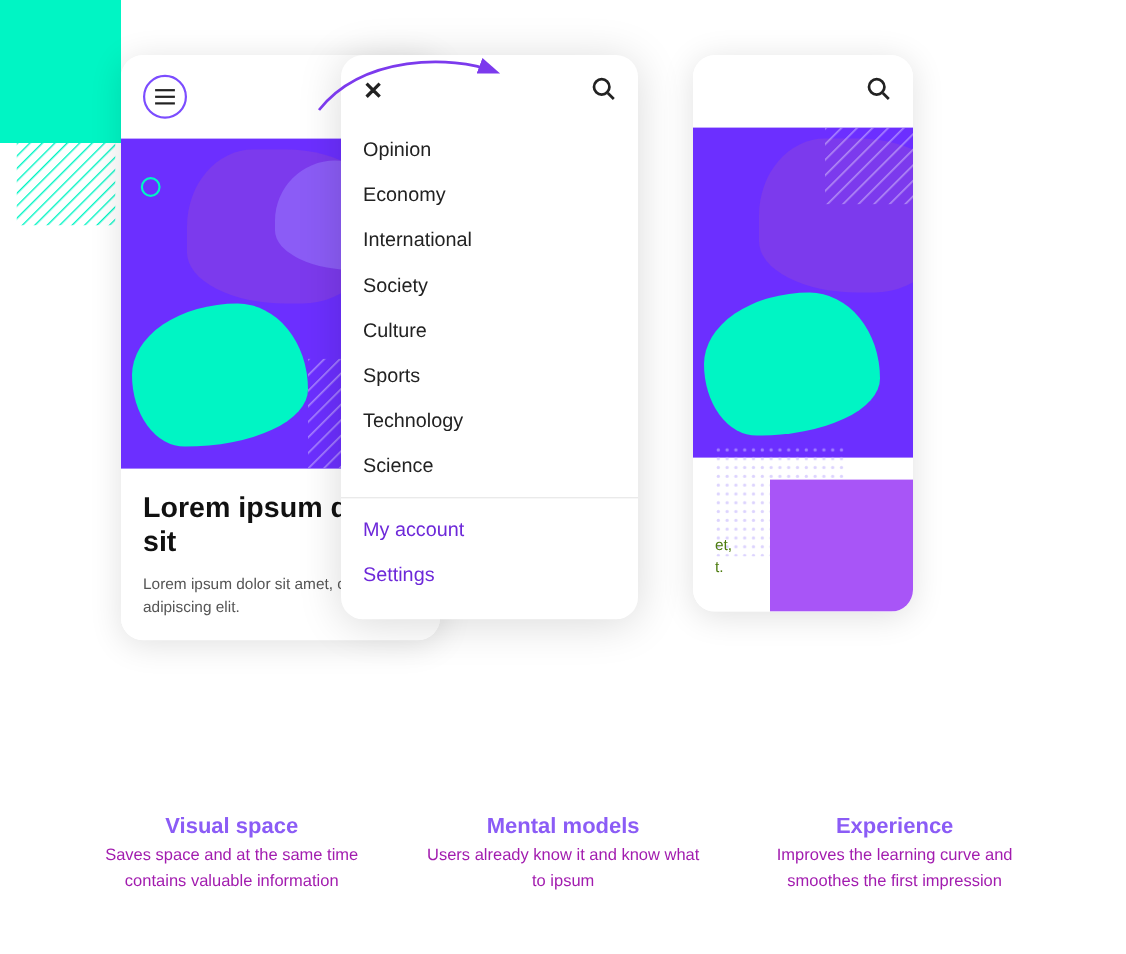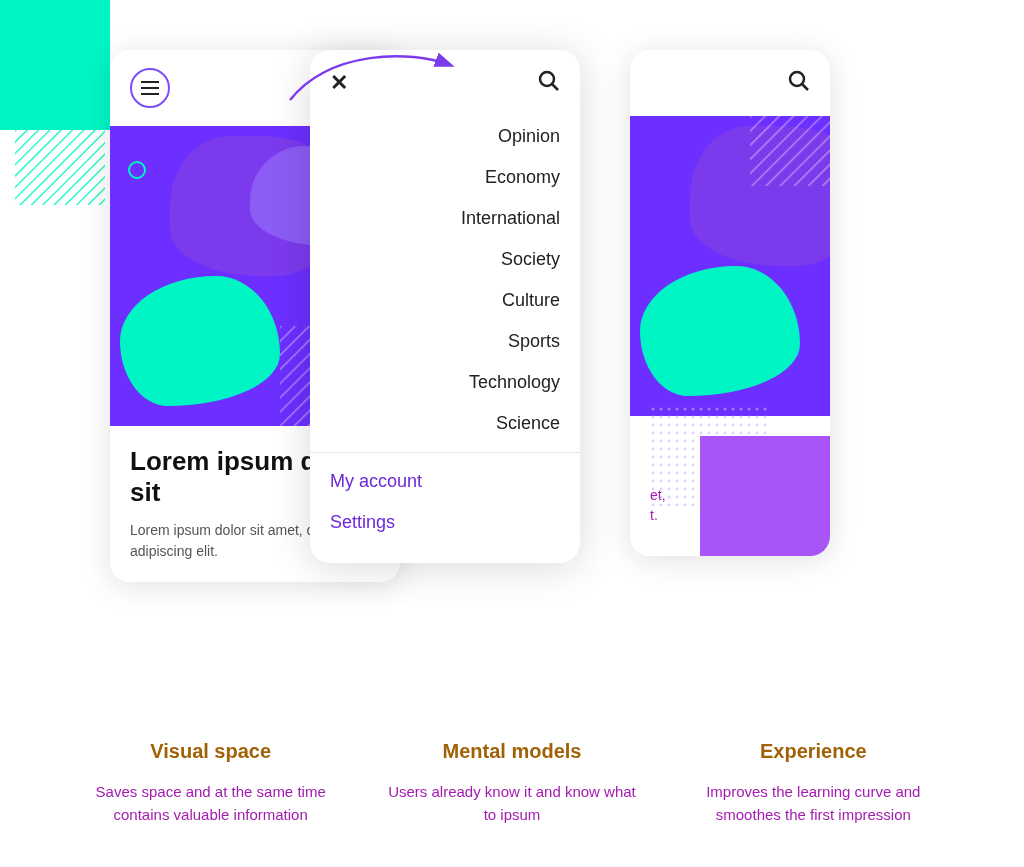--- a/index.html
+++ b/index.html
@@ -232,21 +232,20 @@
     .menu-items {
       padding: 0 20px;
     }
 
     .menu-item {
       padding: 10px 0;
       font-size: 18px;
       color: #222;
       cursor: pointer;
       border-bottom: none;
-      text-align: right;
     }
 
     .menu-divider {
       height: 1px;
       background: #e5e5e5;
       margin: 8px 0;
     }
 
     .menu-secondary {
       padding: 0 20px;
@@ -288,21 +287,21 @@
       position: relative;
       overflow: hidden;
     }
 
     .phone-right-content {
       padding: 20px;
       background: #fff;
     }
     .right-text-partial {
       font-size: 14px;
-      color: #a21caf;
+      color: #4d7c0f;
       line-height: 1.5;
     }
 
     .purple-block {
       position: absolute;
       bottom: 0;
       right: 0;
       width: 130px;
       height: 120px;
       background: #a855f7;
@@ -320,22 +319,22 @@
 
     .feature-item {
       flex: 1;
       text-align: center;
       padding: 0 20px;
     }
 
     .feature-title {
       font-size: 20px;
       font-weight: 700;
-      color: #a16207;
-      margin-bottom: 18px;
+      color: #8b5cf6;
+      margin-bottom: 4px;
     }
 
     .feature-desc {
       font-size: 15px;
       color: #a21caf;
       line-height: 1.5;
     }
 
     
     .teal-lines-bg {

